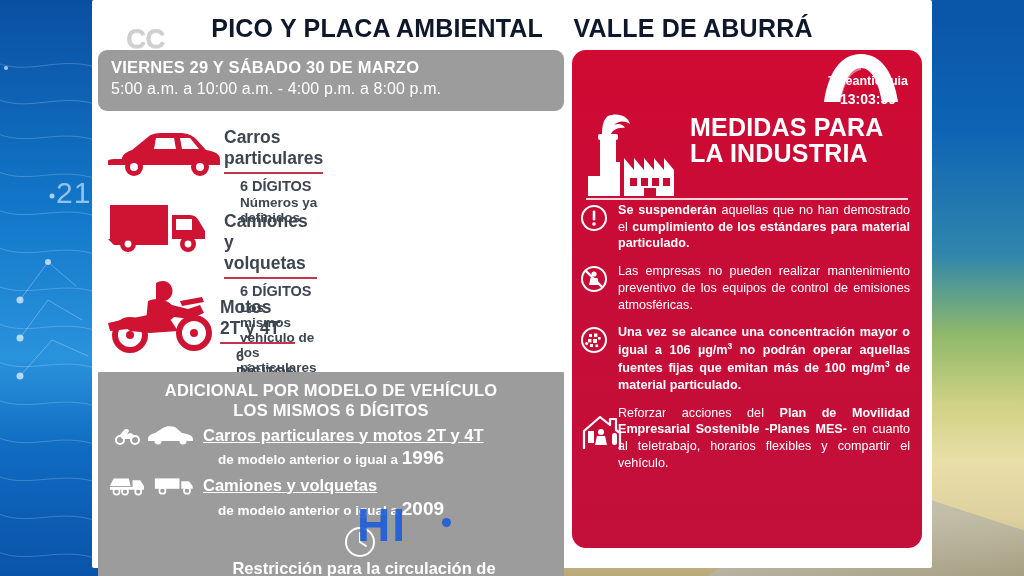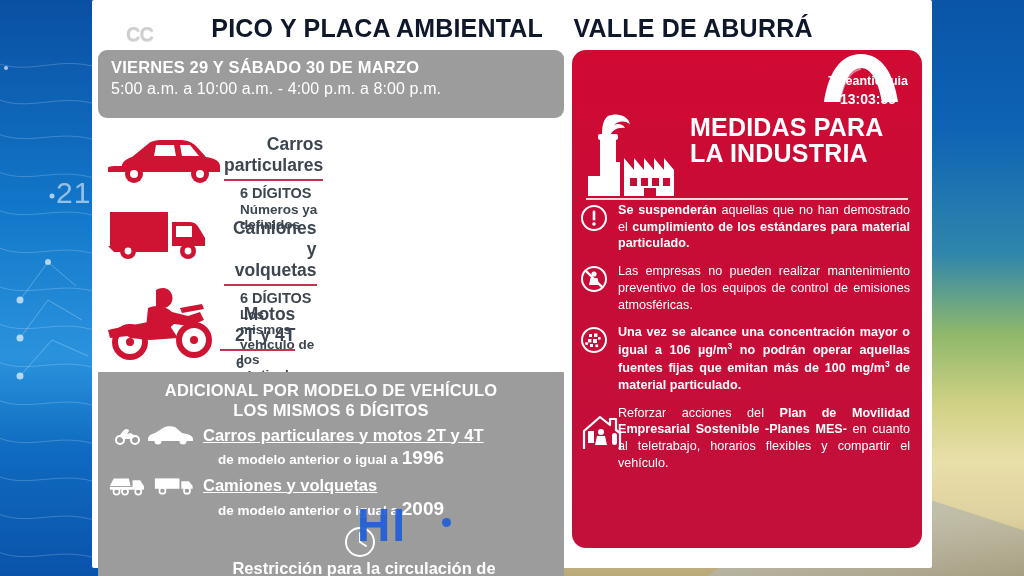--- a/index.html
+++ b/index.html
@@ -59,53 +59,52 @@
     color: #0f172a;
     font-size: 25px;
     font-weight: bold;
     letter-spacing: 0.2px;
     font-family: "Liberation Sans", sans-serif;
   }
   .title-sub { margin-left: 26px; }
 
   .cc-mark {
     position: absolute; left: 34px; top: 23px;
-    color: #cfcfcf; font-size: 20px; font-weight: bold;
+    color: #cfcfcf; font-size: 28px; font-weight: bold;
     letter-spacing: -1px;
     text-shadow: 0 1px 0 rgba(0,0,0,0.12);
   }
 
   
   .left-col { position: absolute; left: 6px; top: 50px; width: 466px; }
 
   .gray-box {
     background: #9c9c9c;
     border-radius: 9px;
     color: #ffffff;
-    padding: 8px 0 20px 0;
+    padding: 8px 0 13px 0;
   }
   .gray-box.dates { padding-left: 13px; }
   .dates-line1 {
     font-size: 16.5px; font-weight: bold; letter-spacing: 0.2px;
   }
   .dates-line2 {
     font-size: 16px; margin-top: 3px; letter-spacing: 0.1px;
   }
 
   
   .veh-list { position: relative; margin-top: 8px; height: 268px; }
   .veh-item { position: absolute; }
   .veh-icon { position: absolute; }
   .veh-text { position: absolute; }
   .veh-name {
     color: #3d4650; font-size: 17.5px; font-weight: bold;
     border-bottom: 2px solid #c4344f;
     padding-bottom: 3px;
     display: inline-block;
-    text-align: right;
   }
   .veh-digits {
     color: #3d4650; font-size: 14.5px; font-weight: bold;
     margin-top: 4px; padding-left: 16px;
   }
   .veh-note {
     color: #3d4650; font-size: 13.5px; font-weight: bold;
     margin-top: 1px; padding-left: 16px;
   }
 

